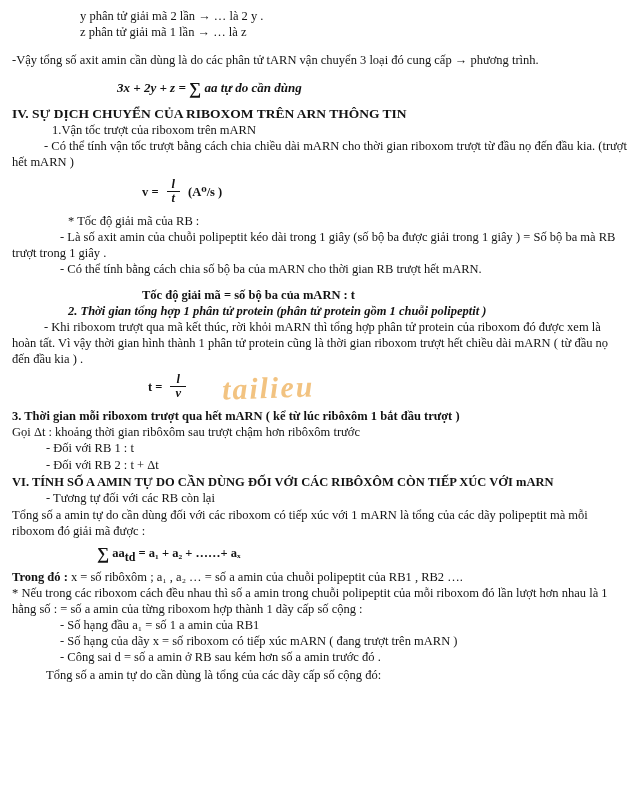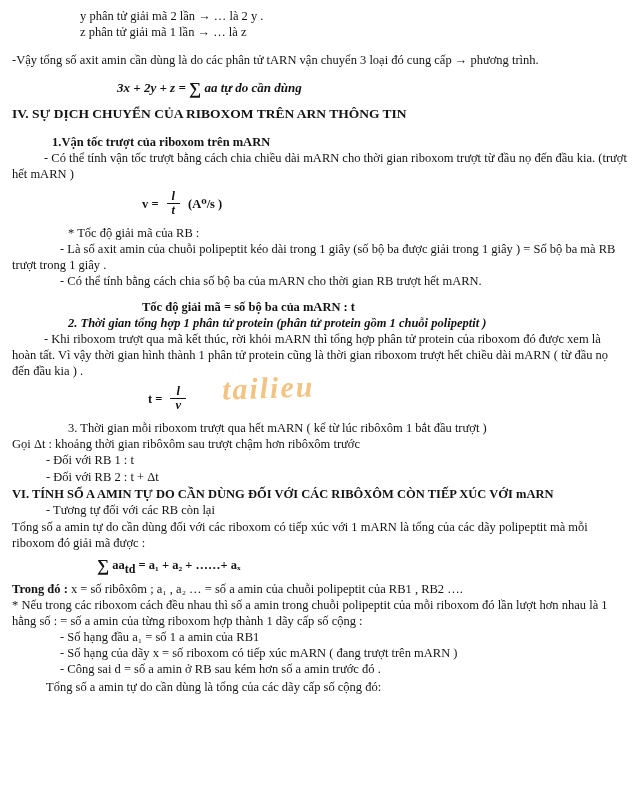--- a/index.html
+++ b/index.html
@@ -16,35 +16,35 @@
     overflow:hidden;
   }
   .line{margin:0;}
   .b{font-weight:bold;}
   .i{font-style:italic;}
   .pre-line{margin-left:68px;}
   .conclusion{margin-top:12px;}
   .formula1{margin:12px 0 10px 105px;font-size:13px;}
   .sigma{font-size:17px;line-height:14px;vertical-align:-2px;}
   .h-section{font-weight:bold;font-size:13.5px;margin-top:10px;}
-  .sub-title{margin-top:12px;margin-left:40px;font-weight:bold;}
+  .sub-title{margin-left:40px;font-weight:normal;}
   .pt{margin-left:32px;}
   .hang32{text-indent:32px;}
   .hang48{text-indent:48px;}
   .formula-row{display:flex;align-items:center;font-weight:bold;margin:8px 0;}
   .frac{display:inline-flex;flex-direction:column;align-items:center;font-style:italic;line-height:13px;margin:0 8px;}
   .frac .den{border-top:1.2px solid #131313;padding:0 5px;}
   .frac .num{padding:0 5px;}
   .fx-v{margin-left:130px;}
   .fx-t{margin-left:136px;margin-top:6px;}
   .decode-title{margin-left:56px;margin-top:2px;}
   .decode-p2{margin-left:48px;}
   .decode-rule{margin-left:130px;font-weight:bold;margin-top:10px;}
   .sub2-title{margin-left:56px;font-weight:bold;font-style:italic;}
-  .sub3-title{margin-left:56px;font-weight:normal;margin-top:4px;}
+  .sub3-title{font-weight:bold;margin-top:4px;}
   .rb-item{margin-left:34px;line-height:17px;}
   .fx-sum{margin:6px 0 4px 85px;font-weight:bold;}
   .vi-item{margin-left:48px;}
   .total-line{margin-left:34px;margin-top:2px;}
   .fx-sx{margin-left:50px;margin-top:6px;}
   sub{font-size:12px;}
   .watermark{
     position:absolute;top:380px;left:222px;
     font-size:30px;font-weight:bold;font-style:italic;
     letter-spacing:2px;

